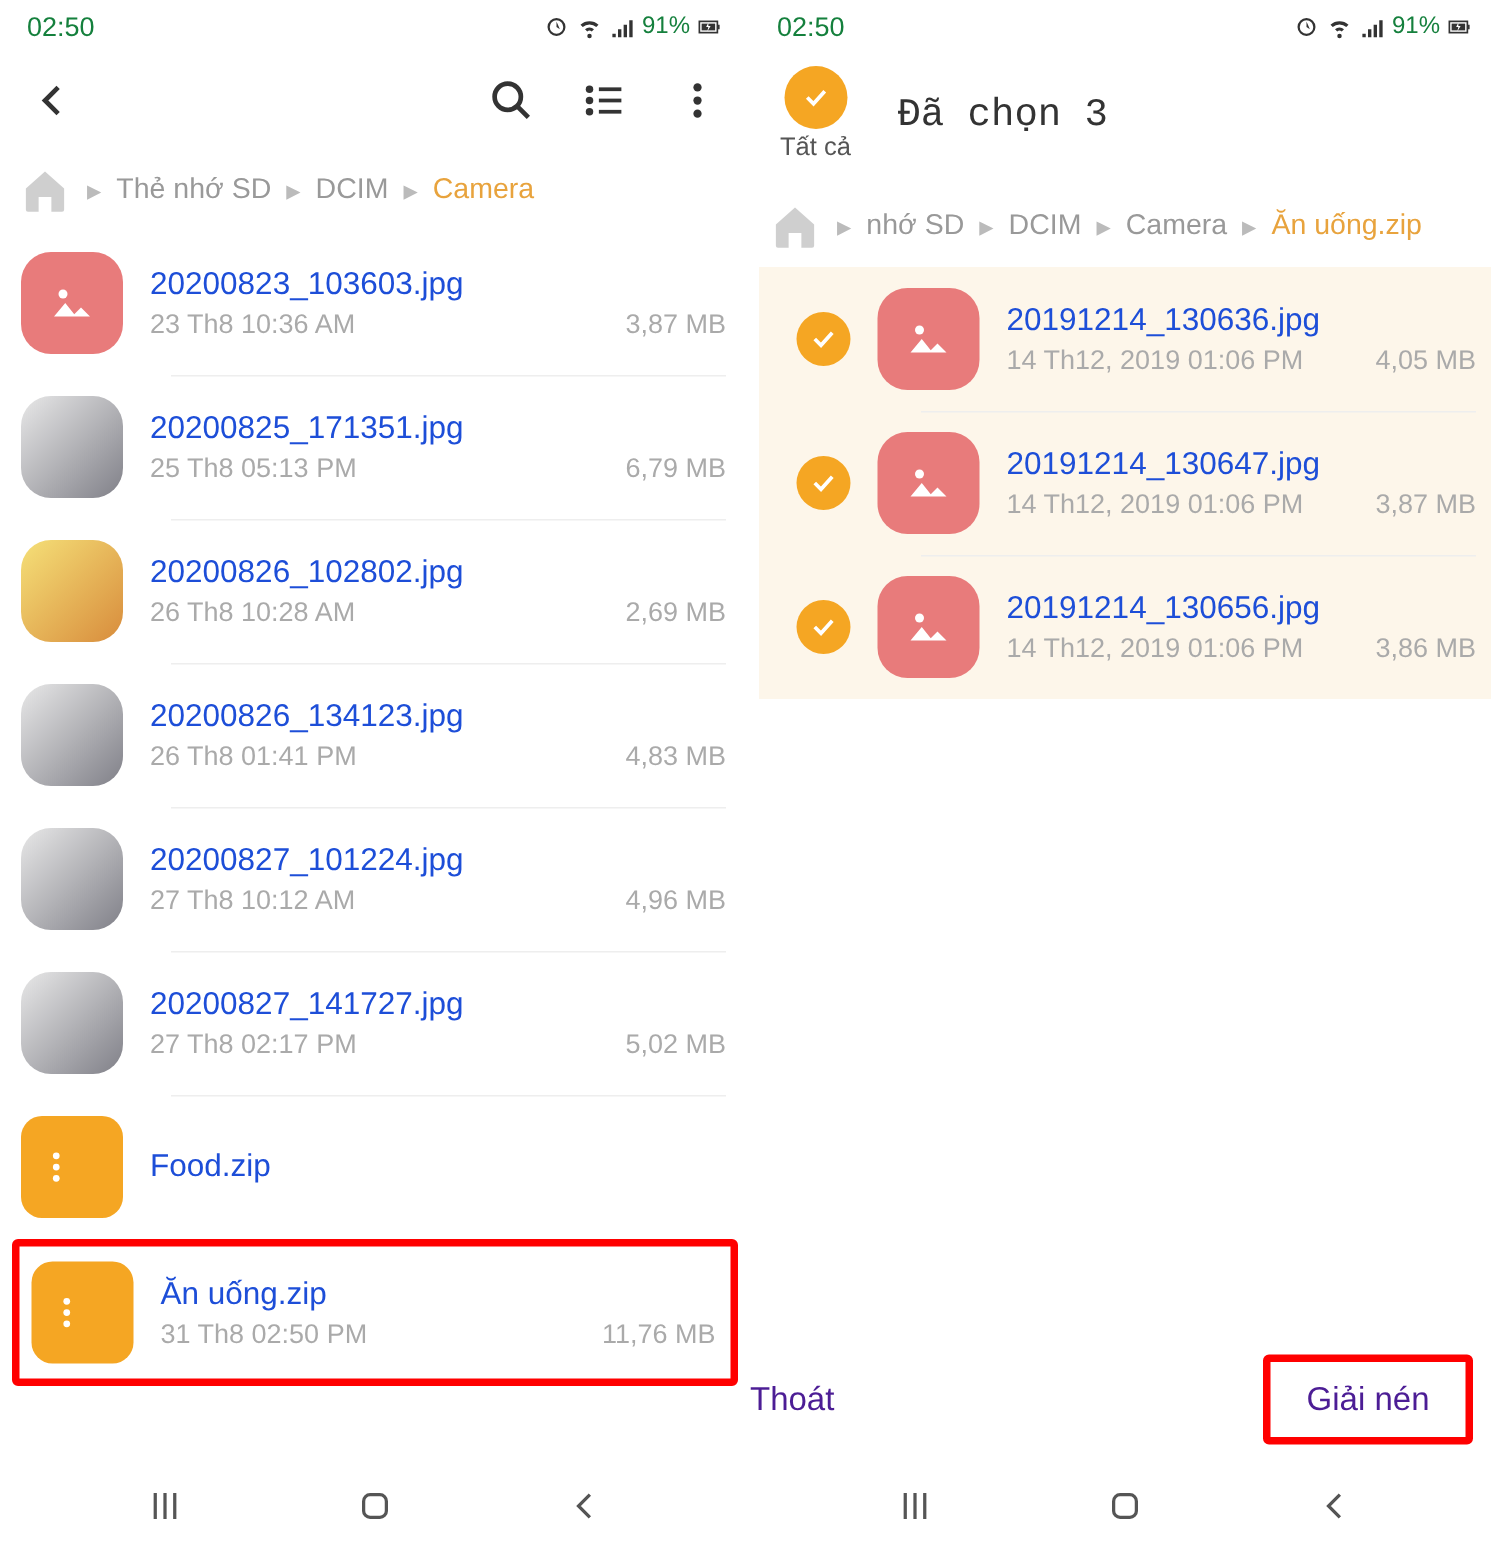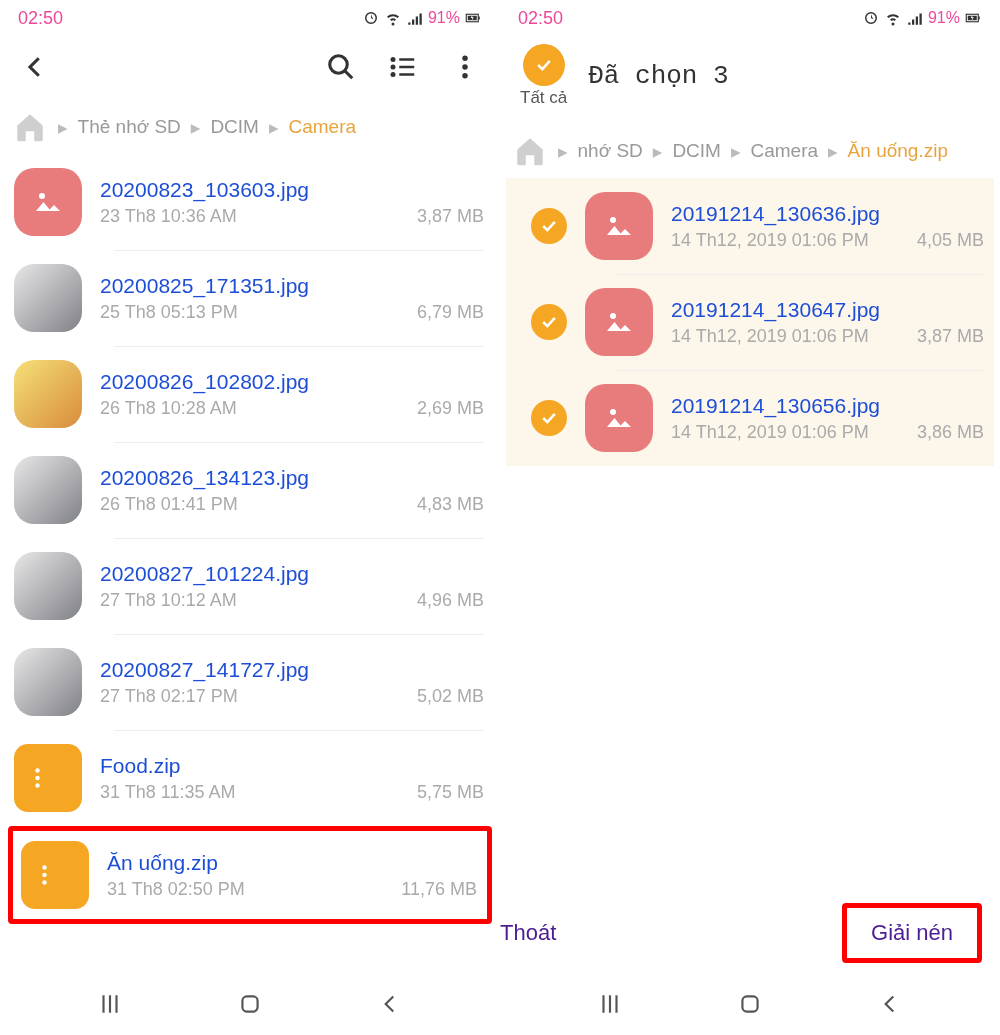--- a/index.html
+++ b/index.html
@@ -17,41 +17,41 @@
   display: flex;
   flex-direction: column;
   position: relative;
 }
 .status-bar {
   height: 36px;
   display: flex;
   align-items: center;
   padding: 0 18px;
   font-size: 18px;
-  color: #ec4899;
+  color: #15803d;
 }
 .status-time { font-weight: 500; }
 .status-right { margin-left: auto; display: flex; align-items: center; gap: 4px; font-size: 16px; }
 .status-right svg { width: 18px; height: 18px; }
 .toolbar {
   height: 62px;
   display: flex;
   align-items: center;
   padding: 0 20px;
   gap: 20px;
 }
 .toolbar-right { margin-left: auto; display: flex; align-items: center; gap: 32px; }
 .back-chev { font-size: 32px; color: #333; cursor: pointer; }
 .icon-btn { cursor: pointer; display: flex; align-items: center; justify-content: center; }
 .icon-btn svg { width: 30px; height: 30px; }
 .select-header {
   display: flex;
   align-items: center;
   padding: 8px 20px 14px 20px;
-  gap: 21px;
+  gap: 31px;
 }
 .select-all-col { display: flex; flex-direction: column; align-items: center; gap: 2px; }
 .select-all-label { font-size: 17px; color: #555; }
 .select-title { font-size: 26px; color: #333; font-family: Liberation Mono, monospace; }
 .breadcrumb {
   display: flex;
   align-items: center;
   padding: 12px 12px 10px 12px;
   gap: 10px;
   font-size: 19px;
@@ -287,24 +287,20 @@
     <div class="file-row">
       <div class="thumb zip">
           <svg viewBox="0 0 24 24" fill="#fff">
             <circle cx="5" cy="7" r="1.5"></circle>
             <circle cx="5" cy="12" r="1.5"></circle>
             <circle cx="5" cy="17" r="1.5"></circle>
           </svg>
         </div>
       <div class="file-info">
         <div class="file-name">Food.zip</div>
-        <div class="file-meta">
-            <span class="file-date">31 Th8 11:35 AM</span>
-            <span class="file-size">5,75 MB</span>
-          </div>
       </div>
     </div>
     <div class="highlight-box">
       <div class="file-row" style="padding:10px 10px 10px 8px;">
         <div class="thumb zip">
             <svg viewBox="0 0 24 24" fill="#fff">
               <circle cx="5" cy="7" r="1.5"></circle>
               <circle cx="5" cy="12" r="1.5"></circle>
               <circle cx="5" cy="17" r="1.5"></circle>
             </svg>

